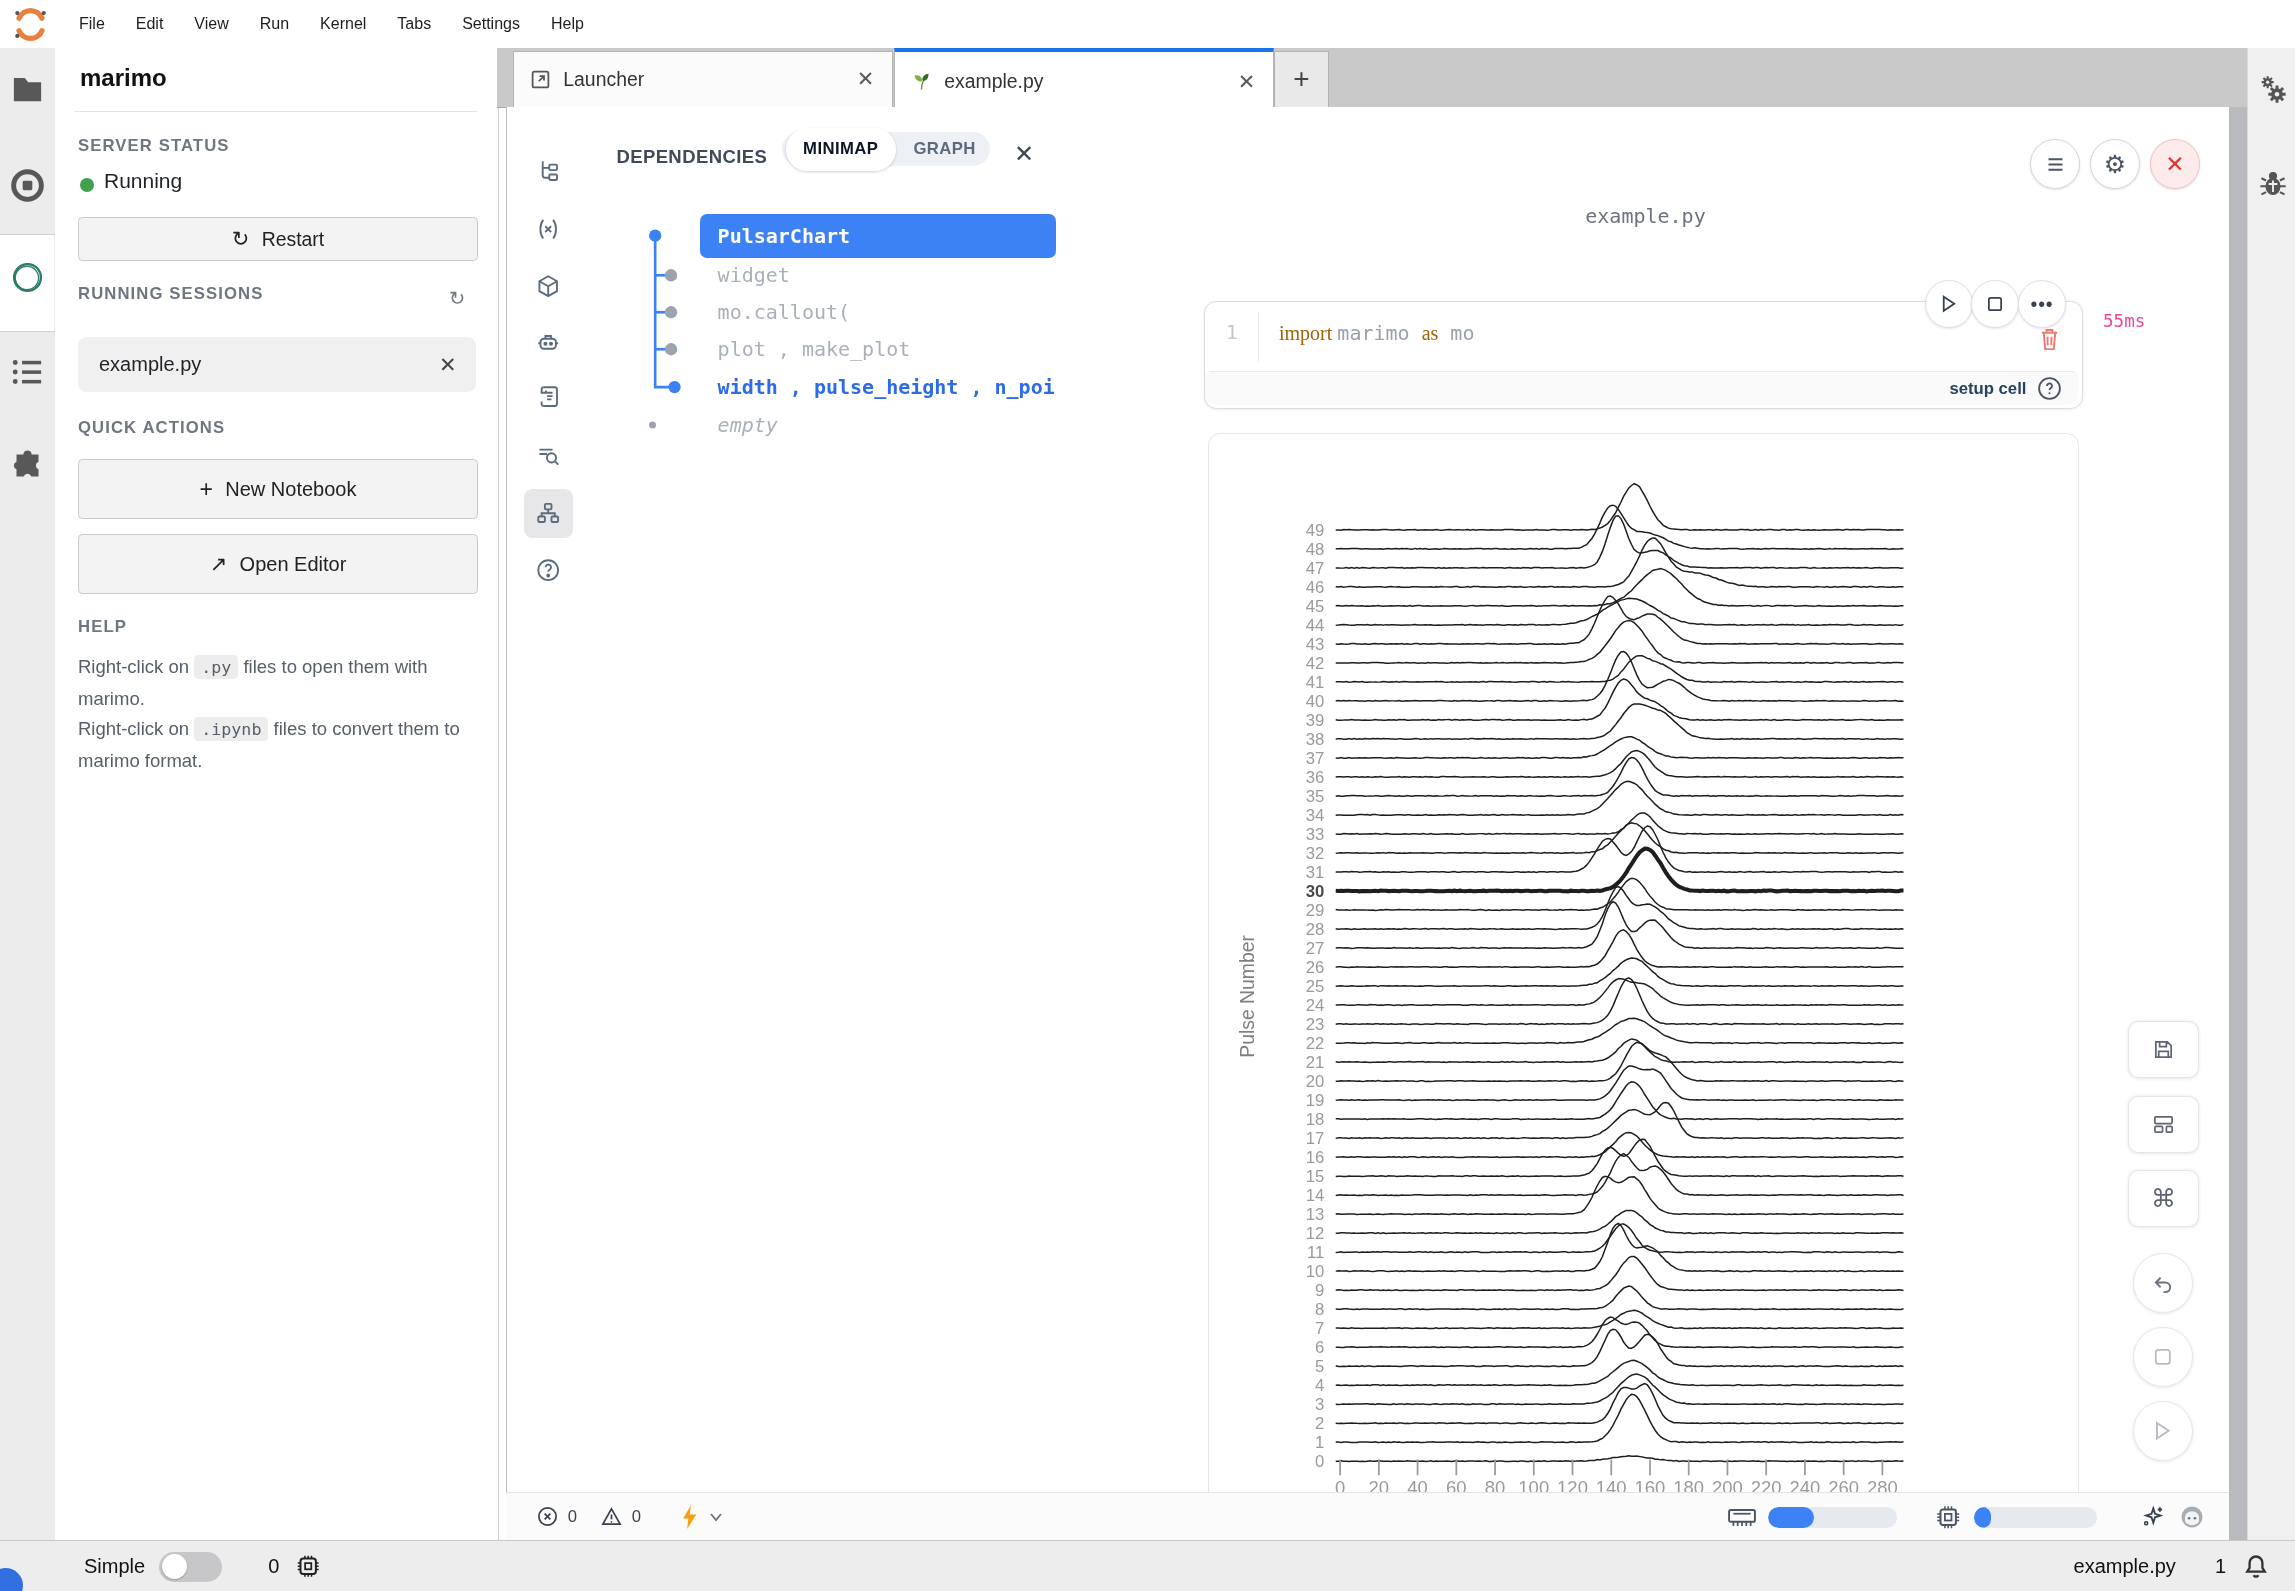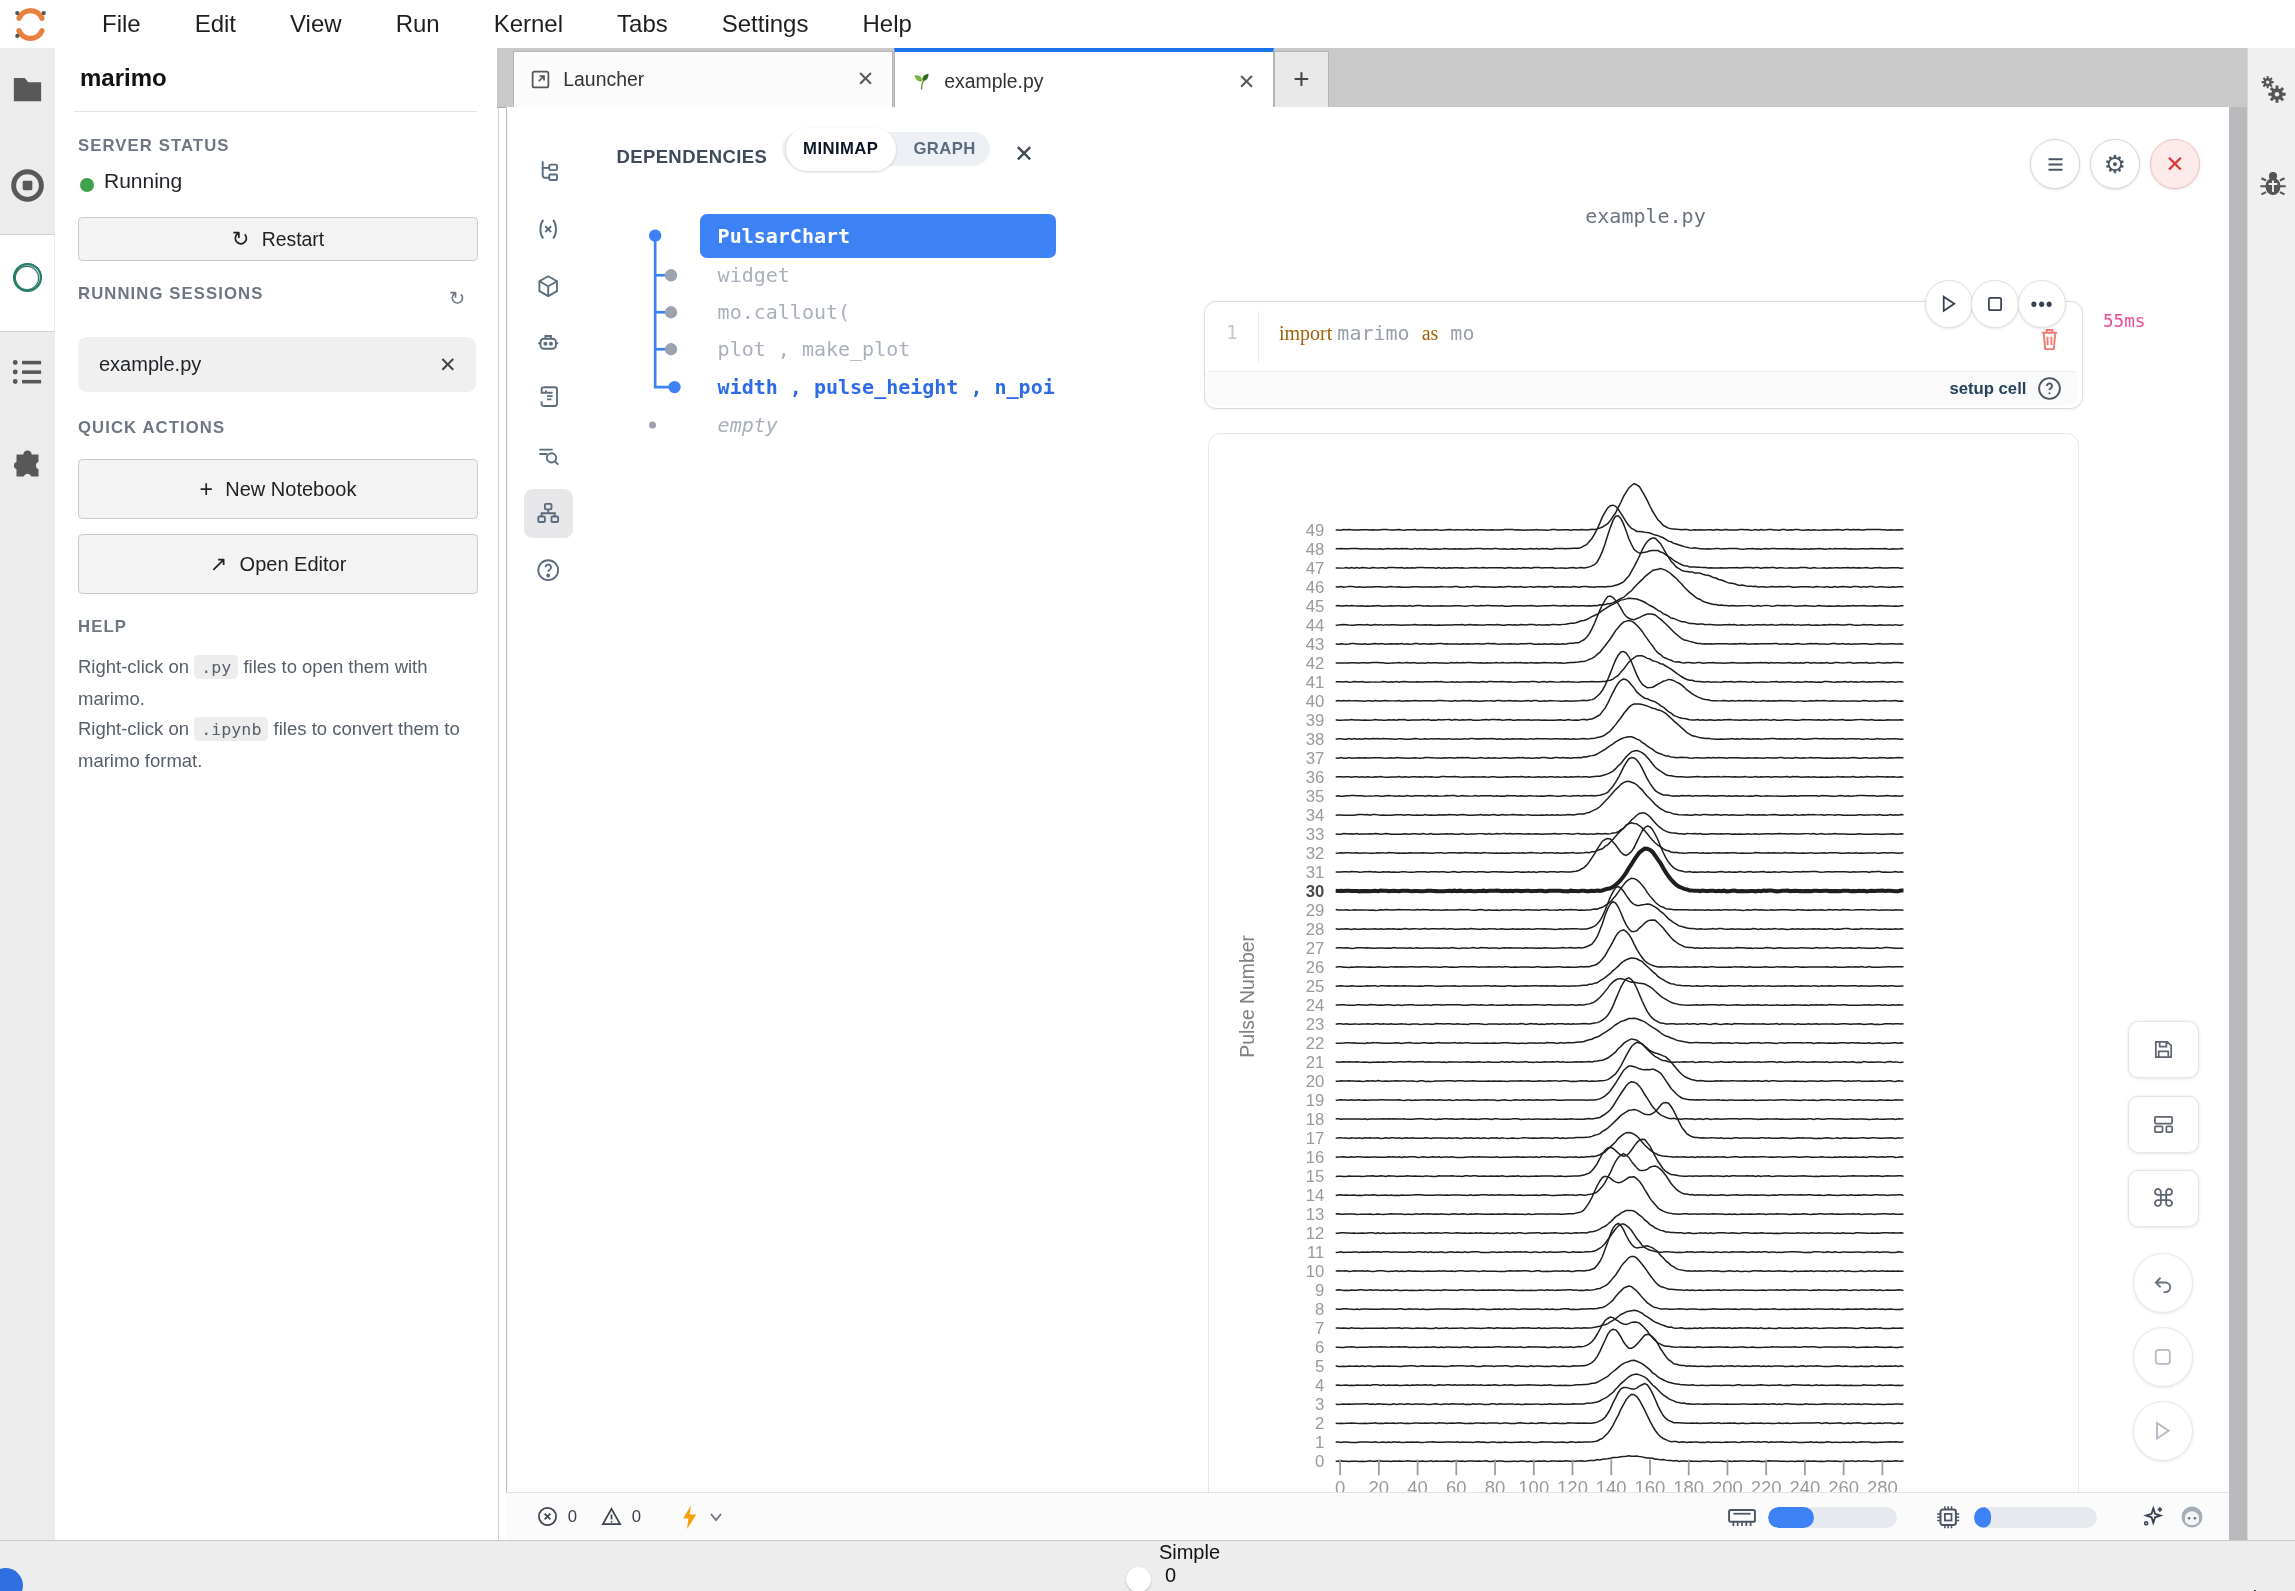--- a/index.html
+++ b/index.html
@@ -2,21 +2,21 @@
 <html style="font-size:14px"><head>
 <meta charset="utf-8">
 <style>
   html,body{margin:0;padding:0;}
   body{width:2295px;height:1591px;position:relative;overflow:hidden;background:#fff;
        font-family:"Liberation Sans",sans-serif;color:#1f2328;}
   .abs{position:absolute;}
   .mono{font-family:"DejaVu Sans Mono",monospace;}
   
   #menubar{left:0;top:0;width:2295px;height:48px;background:#fff;display:flex;align-items:center;}
-  #menu-items{display:flex;gap:54px;margin-left:102px;font-size:24px;color:#1c1e21;}
+  #menu-items{display:flex;gap:31px;margin-left:79px;font-size:16px;color:#1c1e21;}
   .menu-item{cursor:default;}
   
   #activitybar{left:0;top:48px;width:55px;height:1543px;background:#ececec;border-right:0.9px solid #d2d2d2;}
   .act-sec-line{left:0;width:55px;height:0.9px;background:#d2d2d2;}
   .act-white{left:0;top:186px;width:54px;height:97px;background:#fff;}
   .act-icon{left:9.7px;width:35px;height:35px;display:flex;align-items:center;justify-content:center;}
   
   #sidebar{left:55px;top:48px;width:443px;height:1543px;background:#fff;border-right:0.9px solid #cfcfcf;}
   .sb-title{left:25px;top:16px;font-size:24px;font-weight:bold;color:#111;}
   .sb-divider{left:19.4px;top:63px;width:403px;height:0.9px;background:#e4e4e4;}
@@ -71,21 +71,21 @@
             display:flex;align-items:center;}
   .nbf-left{display:flex;align-items:center;gap:8.8px;margin-left:30px;color:#3c4250;font-size:16.7px;}
   .nbf-right{display:flex;align-items:center;gap:12.3px;margin-left:auto;margin-right:23px;}
   .meter{width:129px;height:21px;background:#e6e9ee;border-radius:10.6px;overflow:hidden;}
   .meter>div{height:100%;background:#3d82f5;border-radius:10.6px;}
   
   #scrollstrip{left:2229px;top:107px;width:17.6px;height:1433px;background:#b8babd;}
   #rightstrip{left:2247px;top:48px;width:48px;height:1543px;background:#f0f0f0;border-left:0.9px solid #d9d9d9;}
   
   #statusbar{left:0;top:1540px;width:2295px;height:51px;background:#ededed;border-top:0.9px solid #c9c9c9;z-index:6;
-             display:flex;align-items:center;font-size:20px;color:#111;flex-direction:column;}
+             display:flex;align-items:center;font-size:20px;color:#111;}
   .toggle{width:63px;height:30px;border-radius:15px;background:#c7c7c9;position:relative;}
   .toggle .knob{position:absolute;left:2.6px;top:2.6px;width:25px;height:25px;border-radius:50%;background:#fff;box-shadow:0 0.9px 1.8px rgba(0,0,0,0.25);}
   .bluecorner{position:absolute;left:-12.3px;top:1568px;width:35px;height:35px;border-radius:50%;background:#2f6fe0;z-index:7;}
   svg{display:block;}
 </style>
 </head>
 <body>
 
 <div id="menubar" class="abs">
   <div class="abs" style="left:12.3px;top:6.2px;width:37px;height:37px;">

